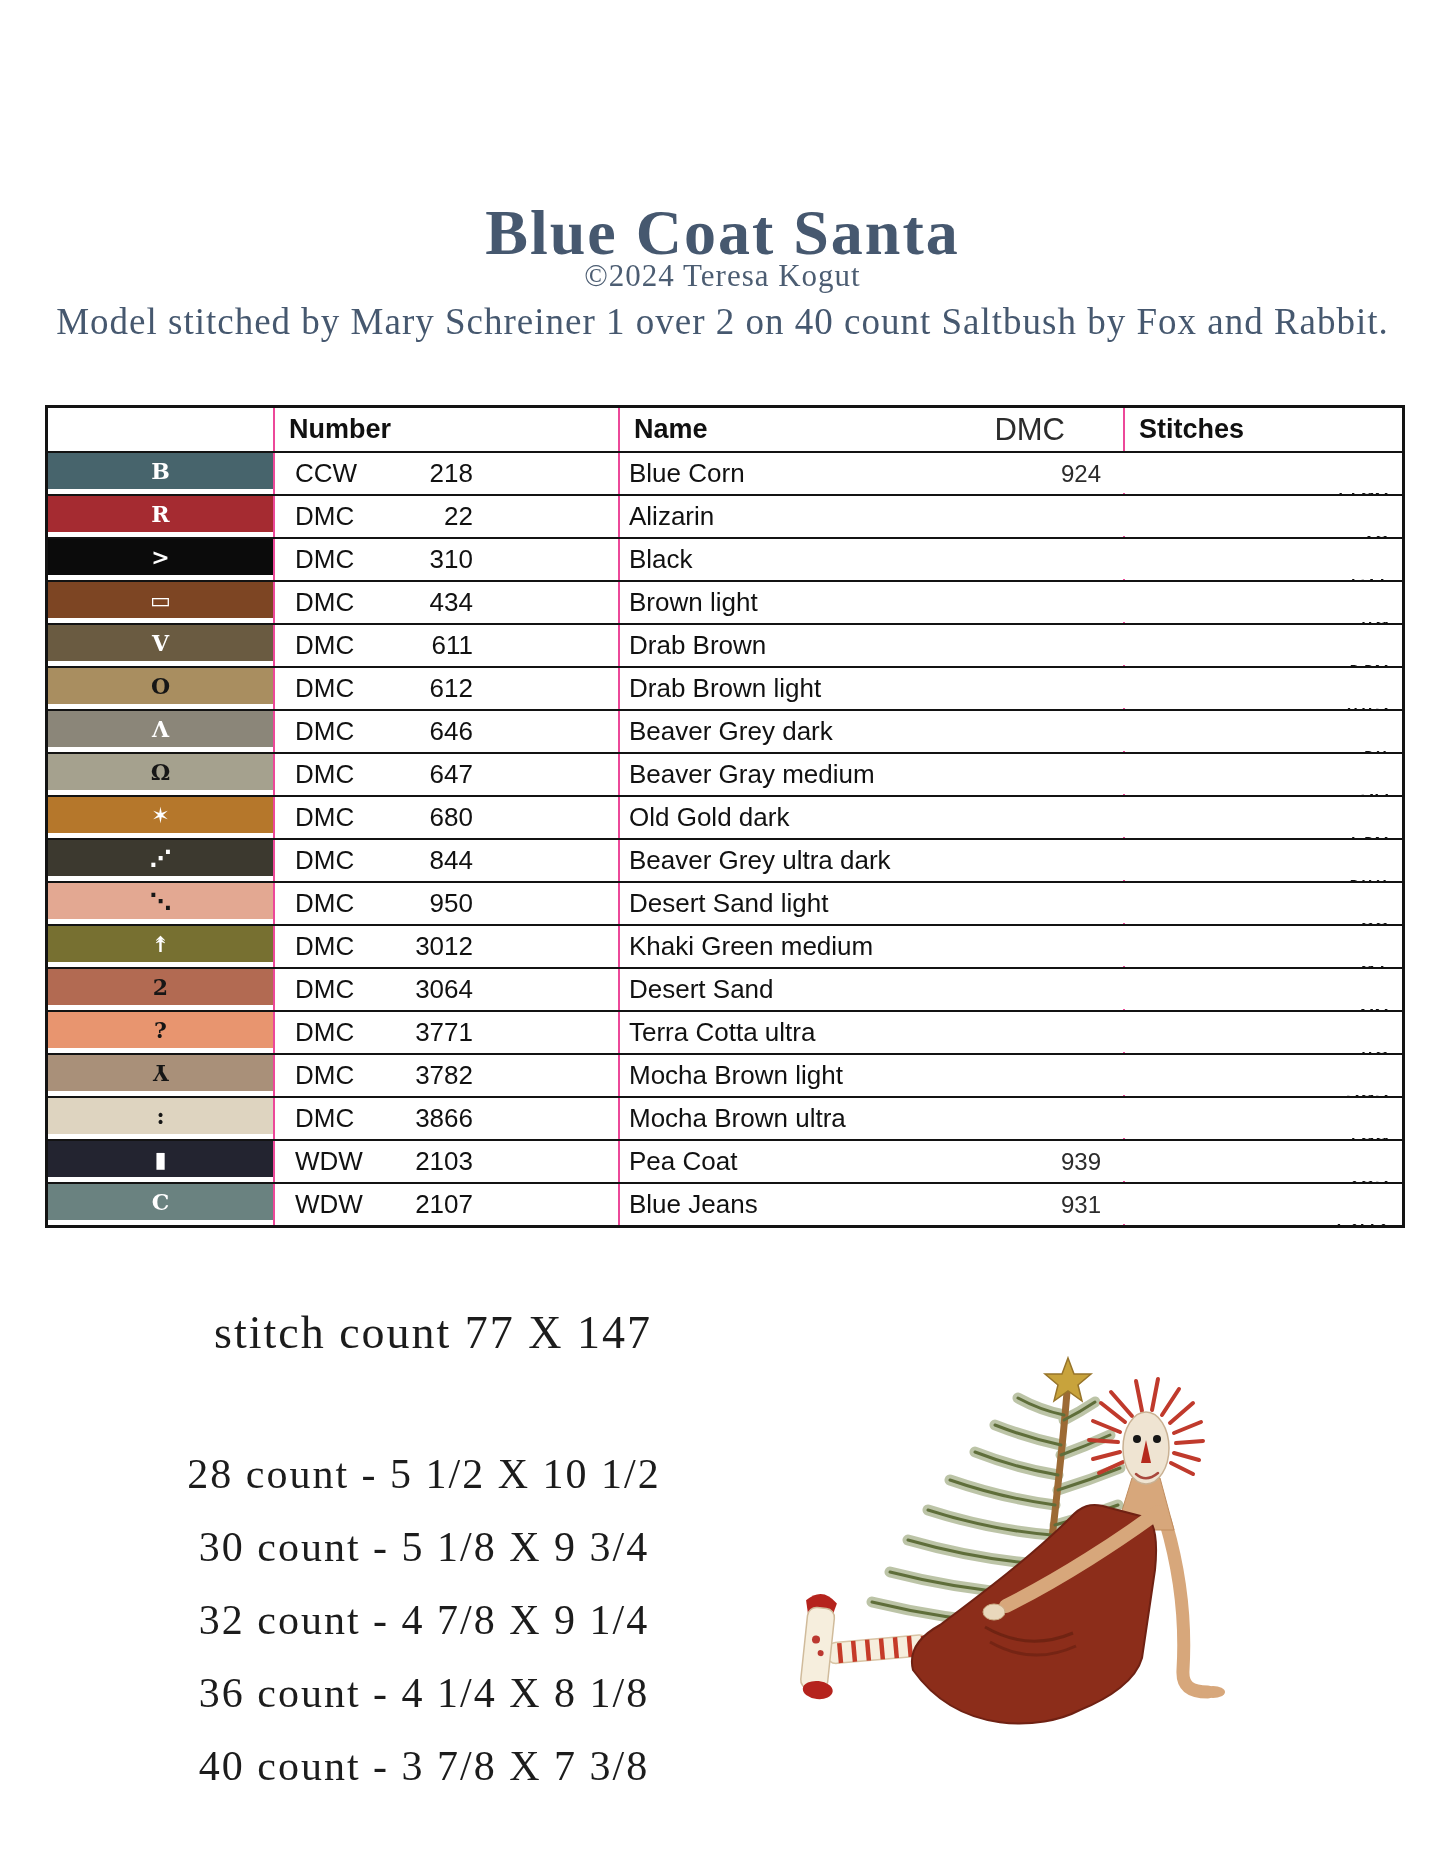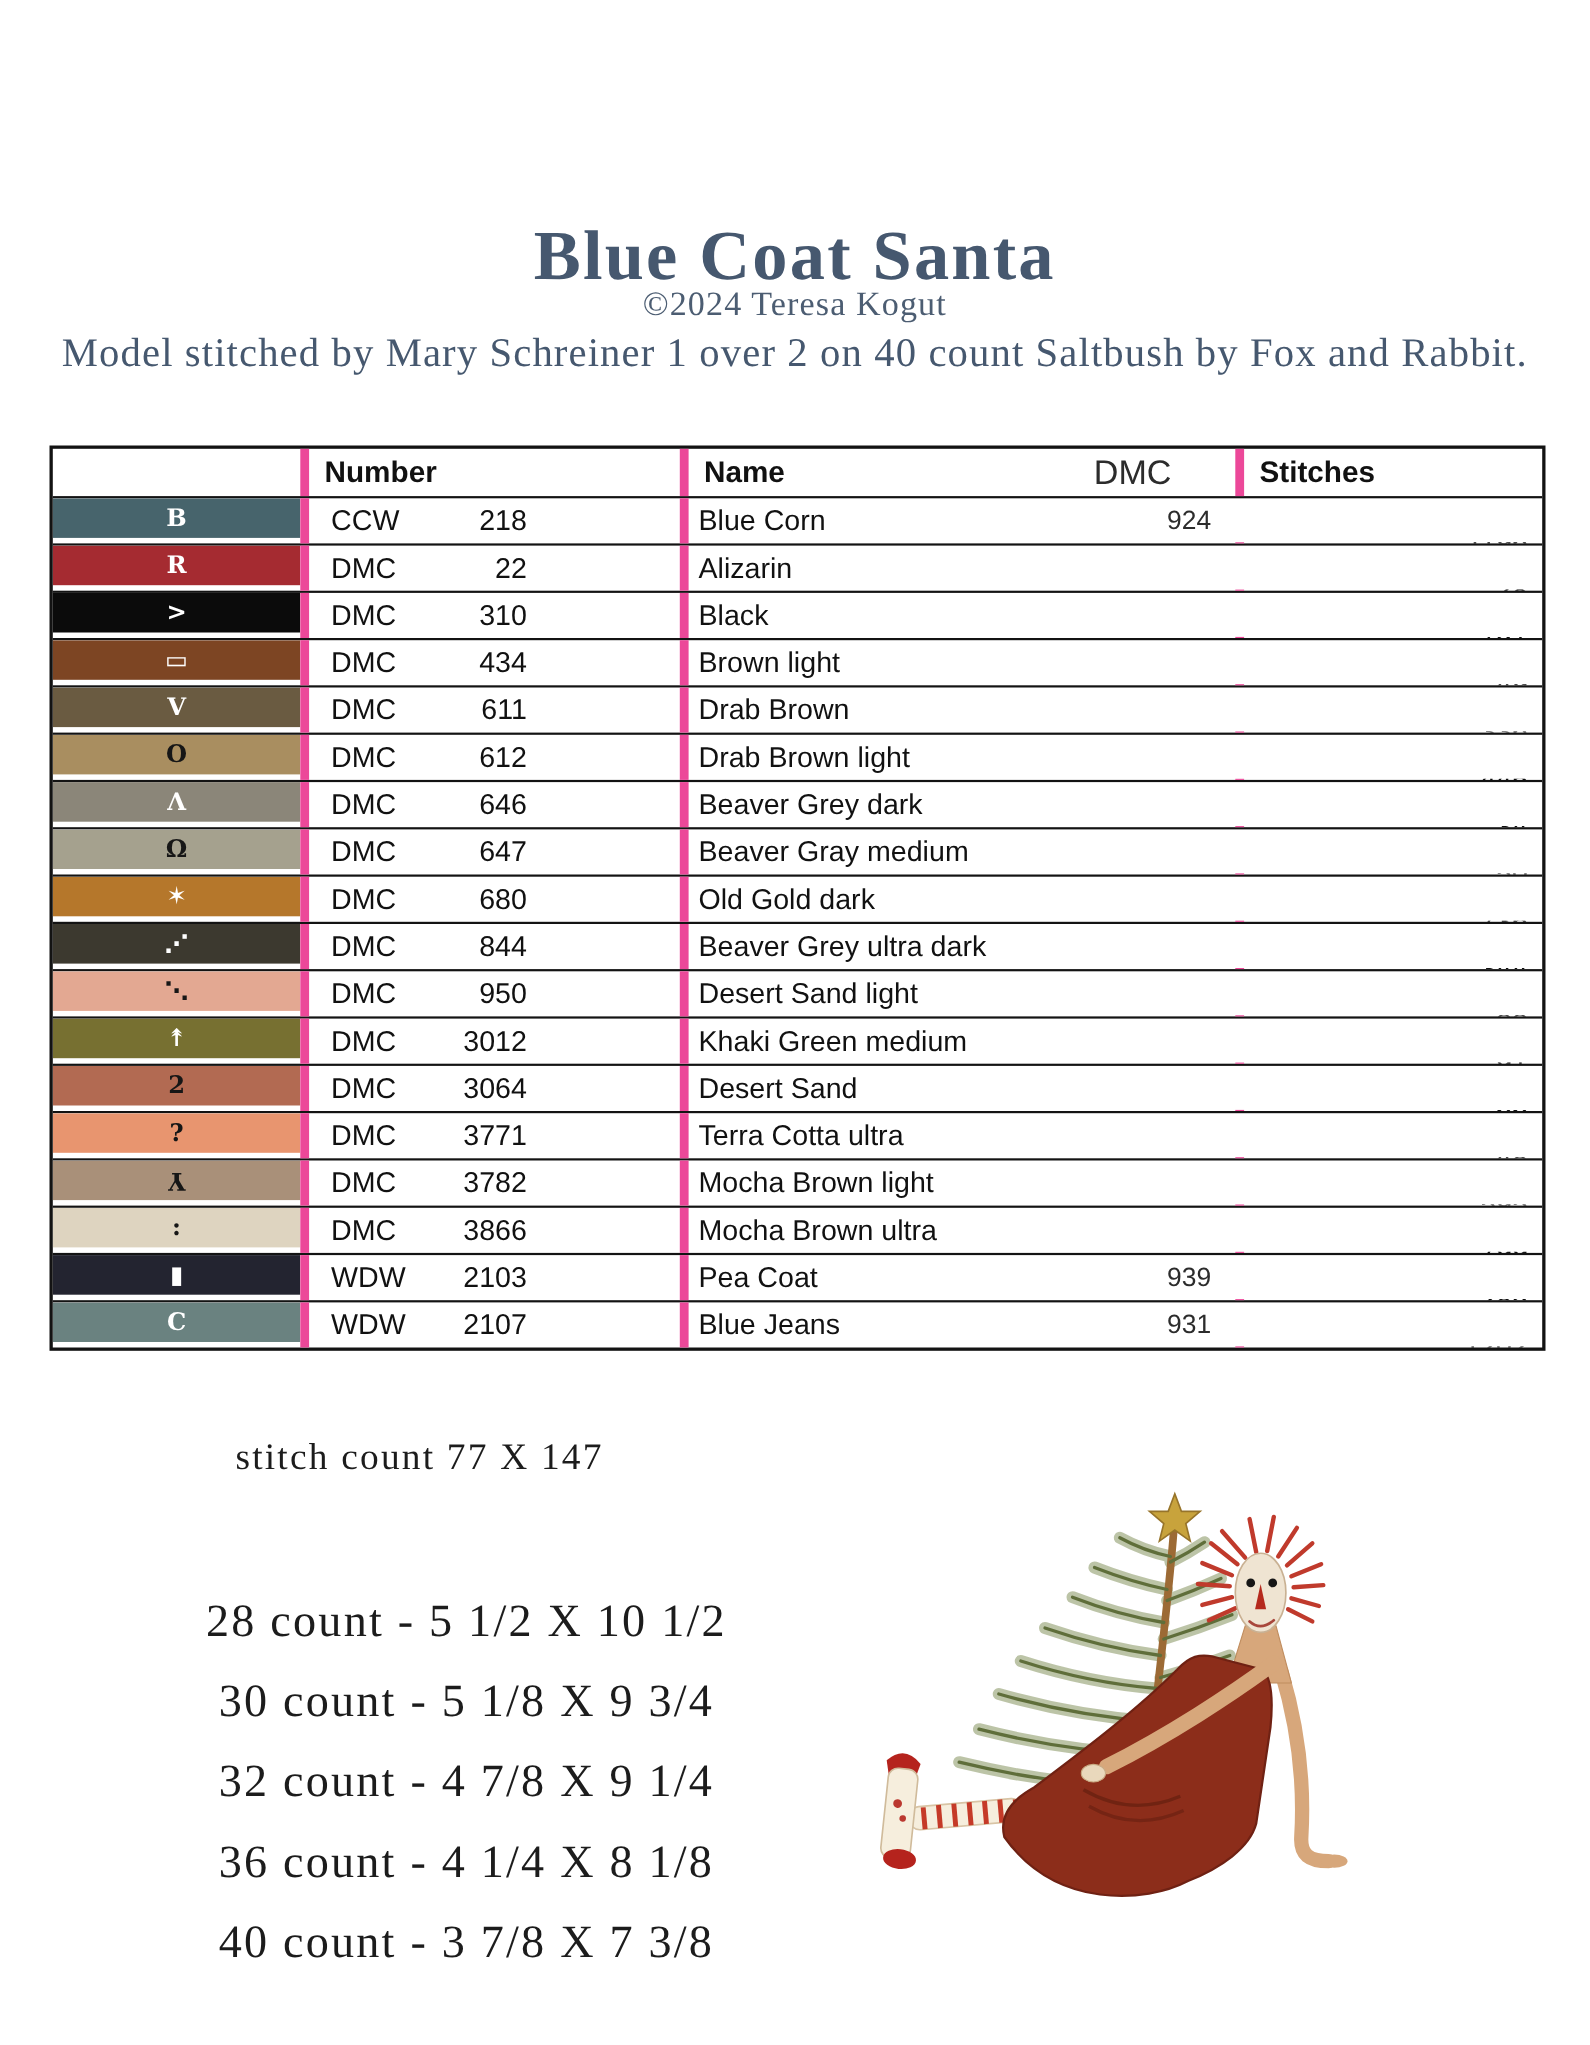--- a/index.html
+++ b/index.html
@@ -16,39 +16,39 @@
     font-family:"Liberation Serif",serif;font-size:37px;color:#46586f;letter-spacing:1px;}
 
   
   .legend{position:absolute;left:45px;top:405px;width:1360px;
     border:3px solid #131313;background:#fff;box-sizing:border-box;}
   .trow{display:grid;grid-template-columns:225px 345px 505px 276px;height:41px;
     border-top:2px solid #131313;}
   .trow.head{border-top:none;height:43px;}
   .cell{position:relative;display:flex;align-items:center;box-sizing:border-box;
     font-size:26px;overflow:hidden;}
-  .cell+.cell{border-left:8px solid #ec4899;}
+  .cell+.cell{border-left:2px solid #ec4899;}
   .cell.hdr{font-weight:bold;font-size:27px;}
   .cell .pad{padding-left:14px;}
   .swatch{padding:0;}
   .band{position:absolute;left:0;top:0;right:0;bottom:5px;
     display:flex;align-items:center;justify-content:center;}
   .sym{font-family:"DejaVu Serif","DejaVu Sans",serif;font-weight:bold;font-size:22px;
     line-height:1;}
   .sym.rot{display:inline-block;transform:rotate(180deg);}
   .brand{padding-left:20px;width:100px;}
   .num{width:78px;text-align:right;}
   .nm{padding-left:9px;}
   .dmcv{margin-left:auto;padding-right:22px;font-size:24px;font-weight:300;color:#2c2c2c;}
   .dmc-hdr{margin-left:auto;padding-right:58px;font-weight:300;font-size:31px;color:#2c2c2c;}
   .stitches{justify-content:flex-end;padding-right:10px;margin-top:40px;}
 
   
   .stitch-count{position:absolute;left:214px;top:1306px;
-    font-family:"Liberation Serif",serif;font-size:34px;color:#1c1c1c;letter-spacing:2px;}
+    font-family:"Liberation Serif",serif;font-size:46px;color:#1c1c1c;letter-spacing:2px;}
   .sizes{position:absolute;left:178px;top:1438px;width:492px;text-align:center;
     font-family:"Liberation Serif",serif;font-size:42px;color:#1c1c1c;
     letter-spacing:2px;line-height:73px;}
   .illustration{position:absolute;left:780px;top:1340px;width:460px;height:424px;}
 </style>
 </head>
 <body>
 
 <div class="page">
 

